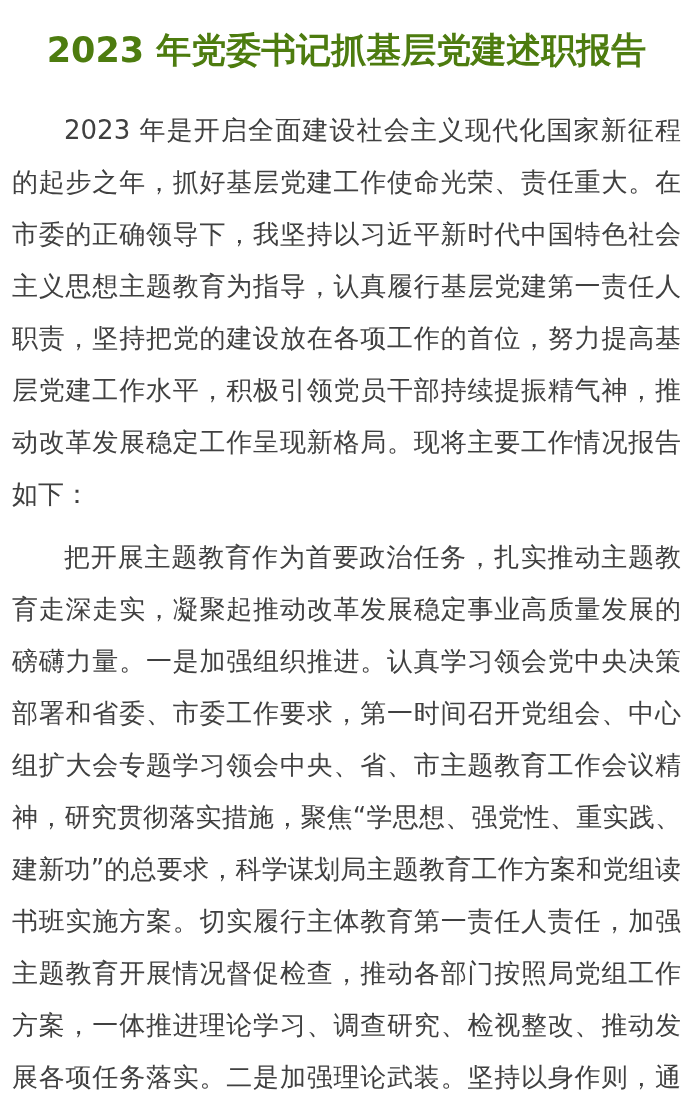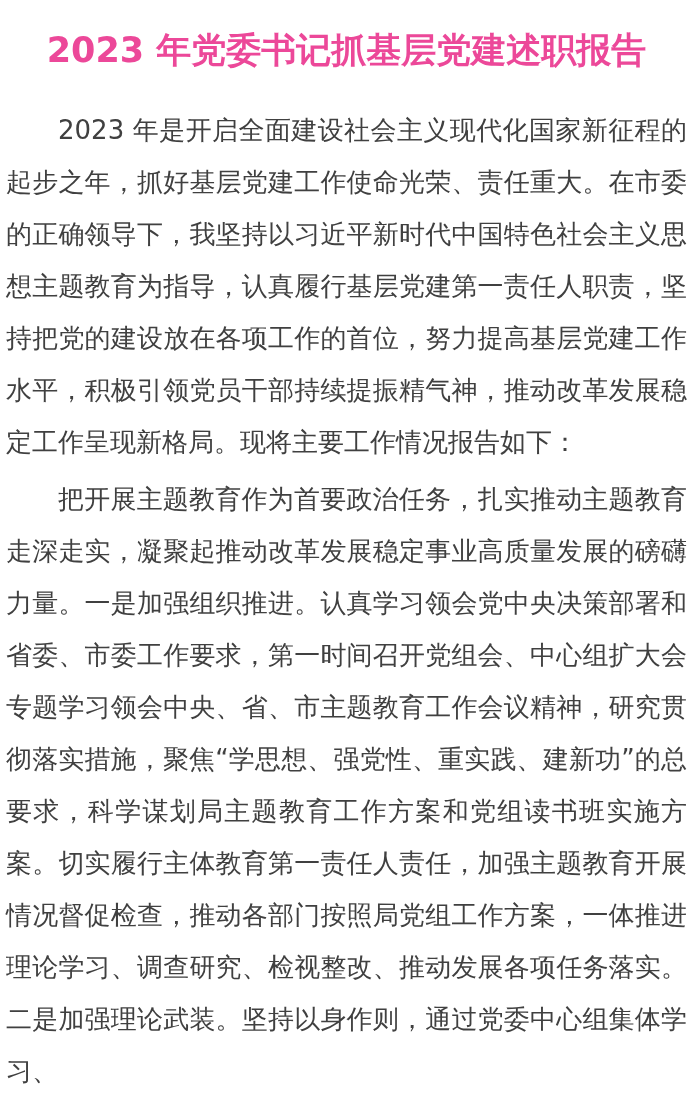--- a/index.html
+++ b/index.html
@@ -18,24 +18,24 @@
     overflow: hidden;
     font-family: "DejaVu Sans", sans-serif;
   }
   .doc-title {
     margin: 0 0 28px 0;
     padding-top: 24px;
     font-size: 35px;
     line-height: 52px;
     font-weight: 700;
     text-align: center;
-    color: #ec4899;
+    color: #4d7c0f;
   }
   .para {
-    margin: 5px;
+    margin: 11px;
     font-size: 26px;
     line-height: 52px;
     color: #404040;
     text-align: justify;
     text-justify: inter-ideograph;
     text-indent: 2em;
     word-break: break-all;
   }
   .para.heading {
     font-weight: 700;

